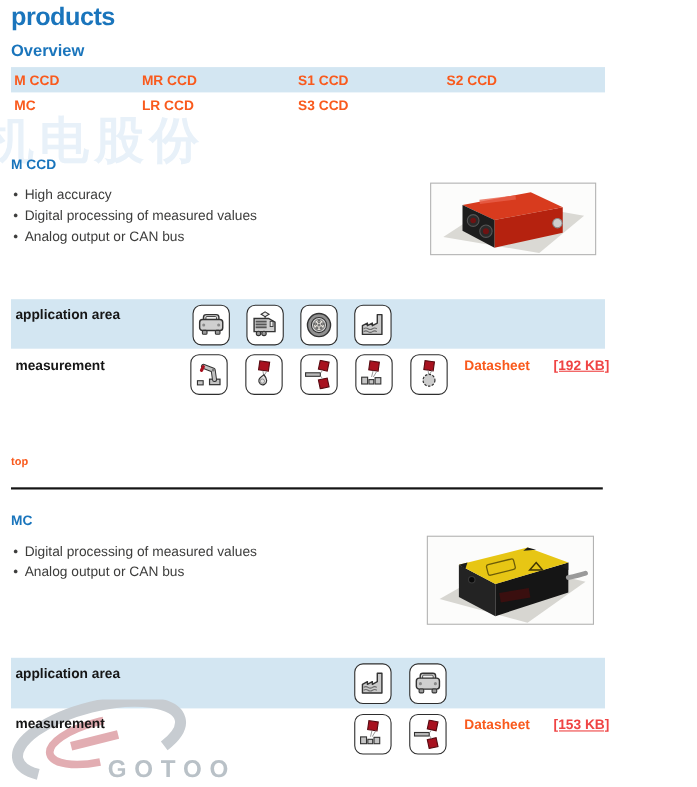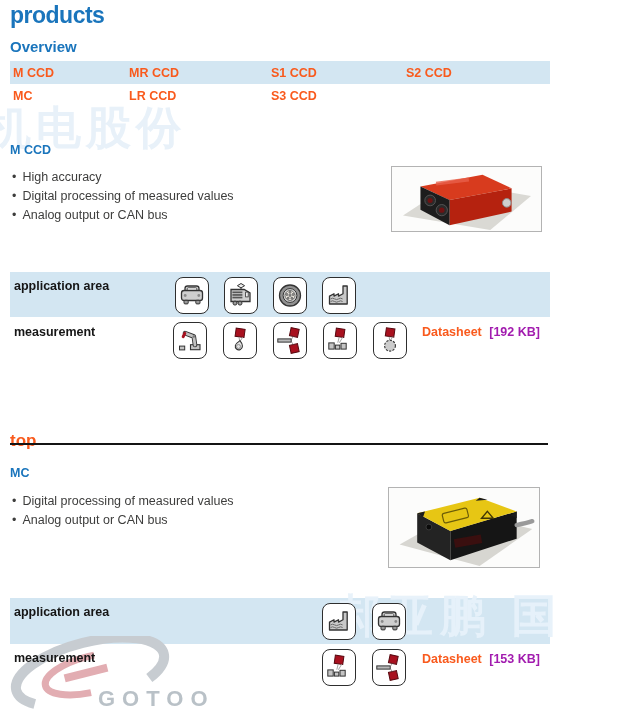--- a/index.html
+++ b/index.html
@@ -22,22 +22,22 @@
   .wm3{left:336px;top:586px;font-size:45px;color:rgba(231,241,250,0.95);letter-spacing:7px;z-index:3;}
   
   .sechead{font-size:12.5px;font-weight:bold;color:#1a75bc;cursor:pointer;z-index:2;}
   ul.bullets{list-style:none;margin:0;padding:0;z-index:2;}
   ul.bullets li{font-size:12.5px;line-height:19px;color:#3d3d3c;}
   ul.bullets li::before{content:"\2022";margin:0 6px 0 2px;color:#3d3d3c;}
   .band{background:#d3e6f2;z-index:2;}
   .rowlabel{font-size:12.5px;font-weight:bold;color:#161616;z-index:4;}
   .datasheet{font-size:12.5px;font-weight:bold;z-index:4;white-space:nowrap;}
   .datasheet .dsl{color:#f95a1d;cursor:pointer;}
-  .datasheet .dss{color:#a21caf;margin-left:4px;}
-  .toplink{left:10px;top:415px;font-size:17px;font-weight:bold;color:#f95a1d;cursor:pointer;z-index:2;margin-top:16px;}
+  .datasheet .dss{color:#ef4444;margin-left:18px;text-decoration:underline;}
+  .toplink{left:10px;top:415px;font-size:10px;font-weight:bold;color:#f95a1d;cursor:pointer;z-index:2;}
   .rule{left:10px;top:443px;width:538px;height:0;border-top:2px solid #141414;z-index:2;}
   
   .icon{width:34px;height:37px;background:#fff;border:1.6px solid #2e2e2e;border-radius:8px;
         box-sizing:border-box;display:flex;align-items:center;justify-content:center;z-index:4;cursor:pointer;}
   .icon svg{width:26px;height:27px;display:block;}
   
   .photo{box-sizing:border-box;border:1px solid #b3b3b3;background:#fcfcfb;z-index:2;}
   .photo svg{display:block;width:100%;height:100%;}
   
   .logo{left:2px;top:636px;z-index:3;pointer-events:none;}
@@ -141,21 +141,20 @@
       <span class="navcell c3">S2 CCD</span>
     </div>
     <div class="navrow">
       <span class="navcell c0">MC</span>
       <span class="navcell c1">LR CCD</span>
       <span class="navcell c2">S3 CCD</span>
     </div>
   </div>
 
   <div class="abs wm wm1">机电股份</div>
-  <div class="abs wm wm3">郝亚鹏 国</div>
 
   <div class="abs sechead" style="left:10px;top:143px;">M CCD</div>
 
   <ul class="abs bullets" style="left:10px;top:168px;">
     <li>High accuracy</li>
     <li>Digital processing of measured values</li>
     <li>Analog output or CAN bus</li>
   </ul>
 
   <div class="abs photo" style="left:391px;top:166px;width:151px;height:66px;">

